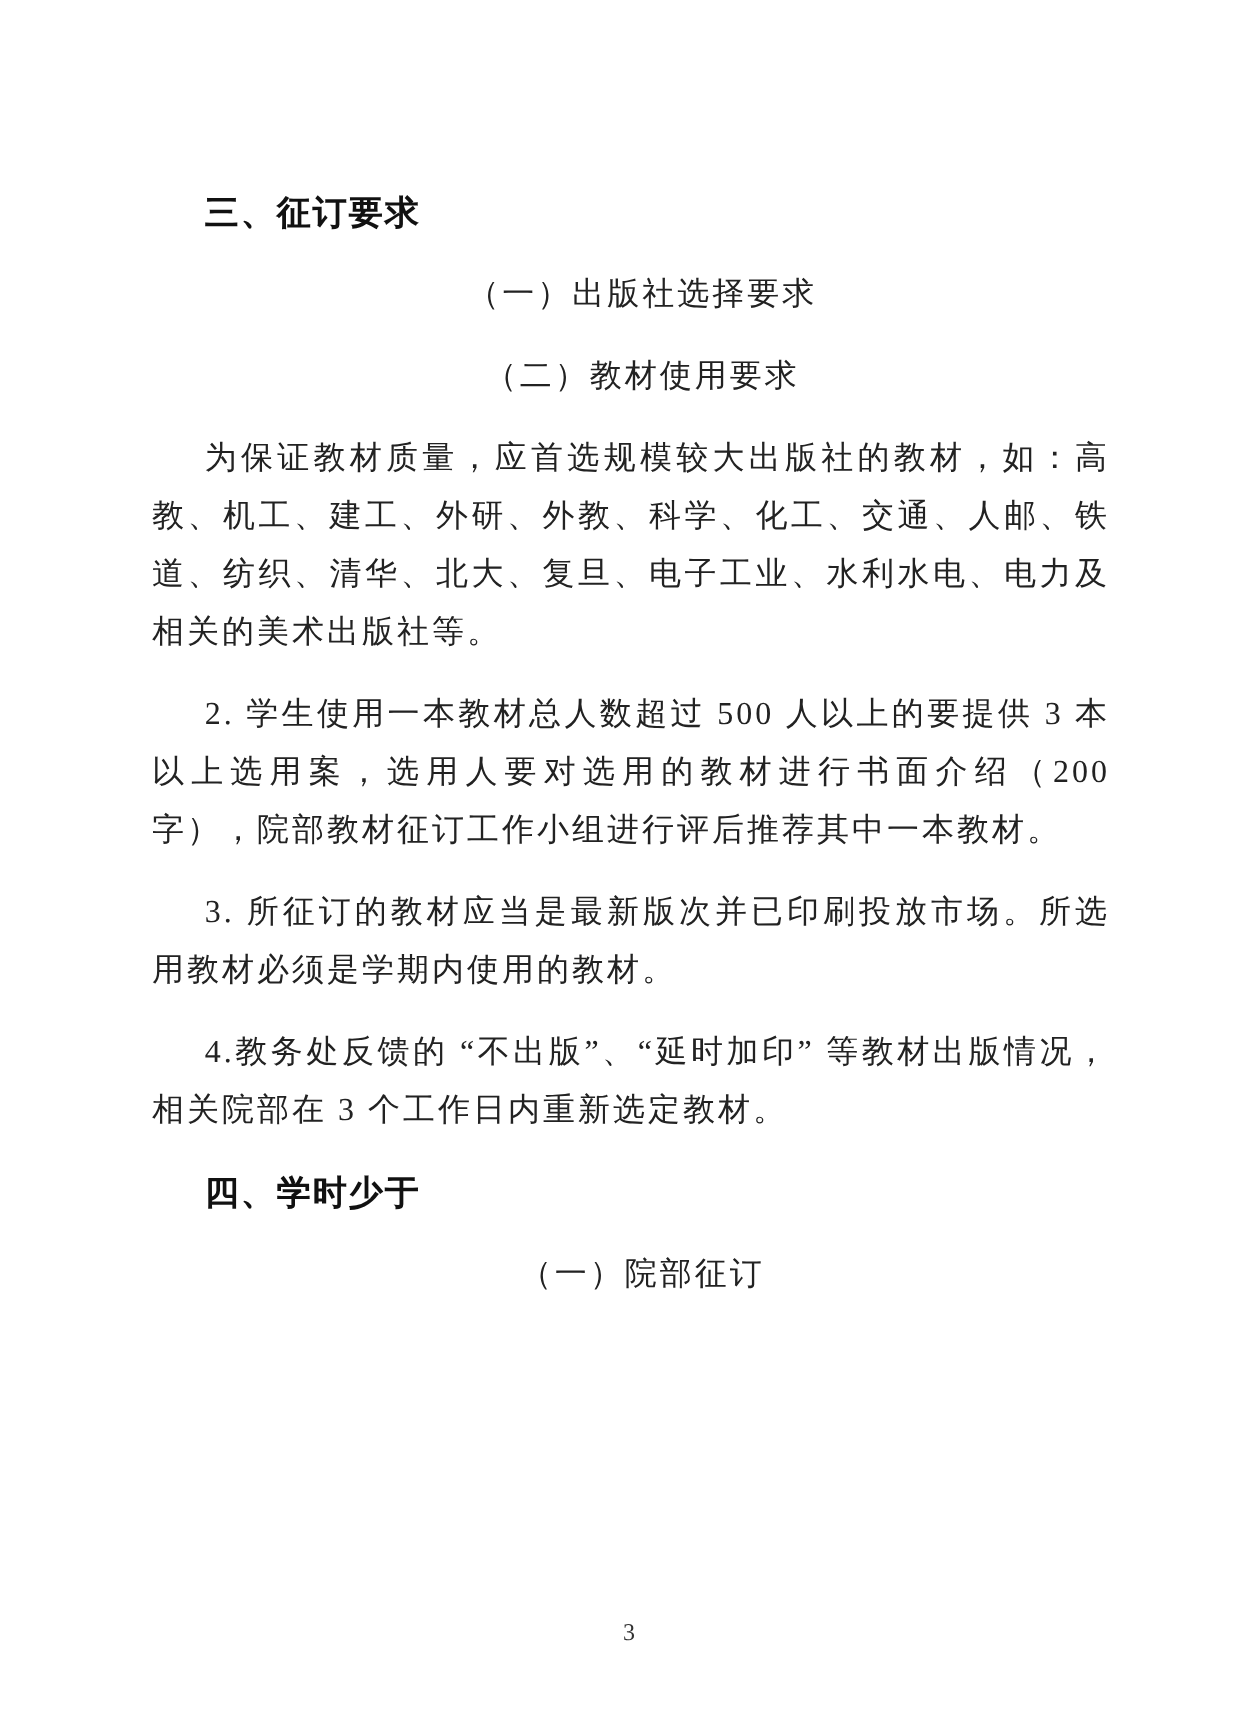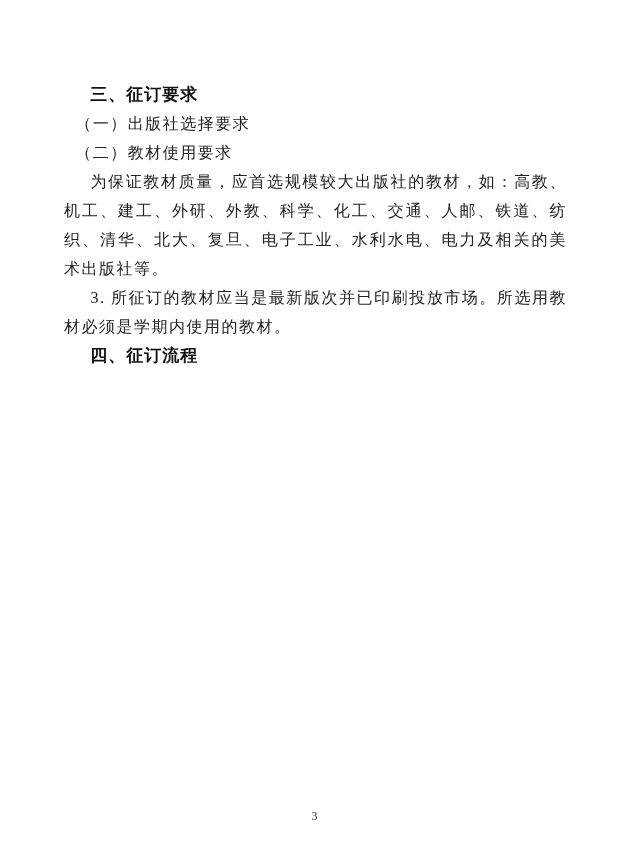--- a/index.html
+++ b/index.html
@@ -17,38 +17,39 @@
     font-family: "Liberation Serif", serif;
     color: #212121;
   }
   .content {
     position: absolute;
     top: 80px;
     left: 64px;
     width: 503px;
   }
   .block {
-    margin: 0;
+    margin: 12px;
     padding: 0;
   }
   .h1 {
     font-family: "Liberation Sans", sans-serif;
     font-weight: bold;
     font-size: 17px;
     line-height: 29px;
     color: #111111;
     text-indent: 1.55em;
     letter-spacing: 1px;
   }
   .h2 {
     font-size: 16px;
     line-height: 29px;
     text-indent: 0.7em;
     letter-spacing: 1.5px;
     color: #222222;
+    text-align: center;
   }
   .p {
     font-size: 16px;
     line-height: 29px;
     text-align: justify;
     text-indent: 1.65em;
     letter-spacing: 1.5px;
     color: #222222;
   }
   .footer {
@@ -64,17 +65,20 @@
 </style>
 </head>
 <body>
 
 <div class="page">
   <div class="content">
     <p class="block h1">三、征订要求</p>
     <p class="block h2">（一）出版社选择要求</p>
     <p class="block h2">（二）教材使用要求</p>
     <p class="block p">为保证教材质量，应首选规模较大出版社的教材，如：高教、机工、建工、外研、外教、科学、化工、交通、人邮、铁道、纺织、清华、北大、复旦、电子工业、水利水电、电力及相关的美术出版社等。</p>
+    <p class="block p">2. 学生使用一本教材总人数超过 500 人以上的要提供 3 本以上选用案，选用人要对选用的教材进行书面介绍（200 字），院部教材征订工作小组进行评后推荐其中一本教材。</p>
     <p class="block p">3. 所征订的教材应当是最新版次并已印刷投放市场。所选用教材必须是学期内使用的教材。</p>
-    <p class="block h1">四、征订流程</p>
+    <p class="block p">4.教务处反馈的 “不出版”、“延时加印” 等教材出版情况，相关院部在 3 个工作日内重新选定教材。</p>
+    <p class="block h1">四、学时少于</p>
+    <p class="block h2">（一）院部征订</p>
   </div>
   <div class="footer">3</div>
 </div>
 
 </body></html>

